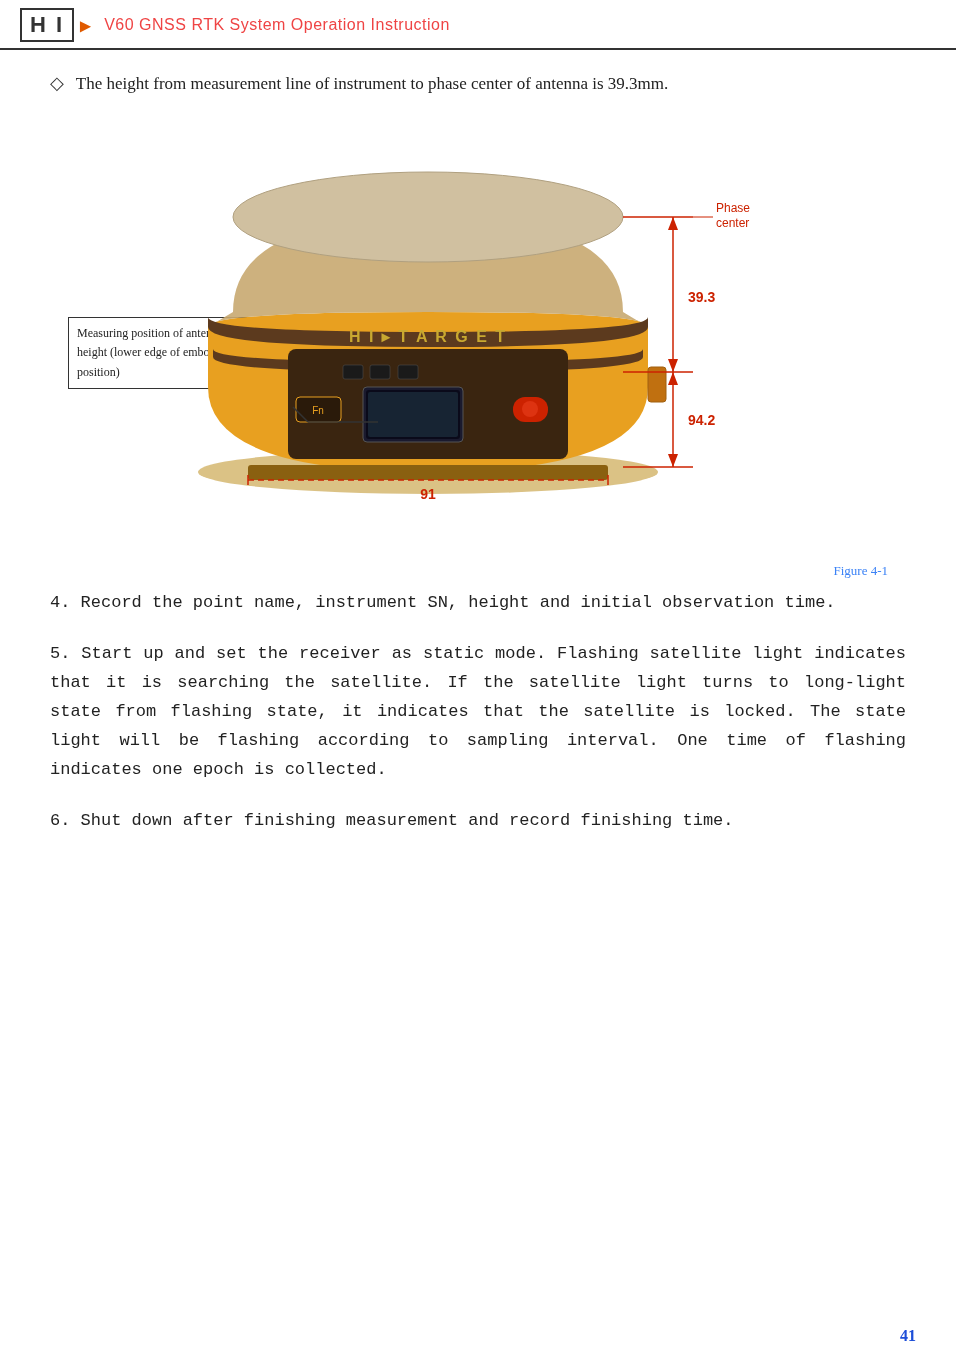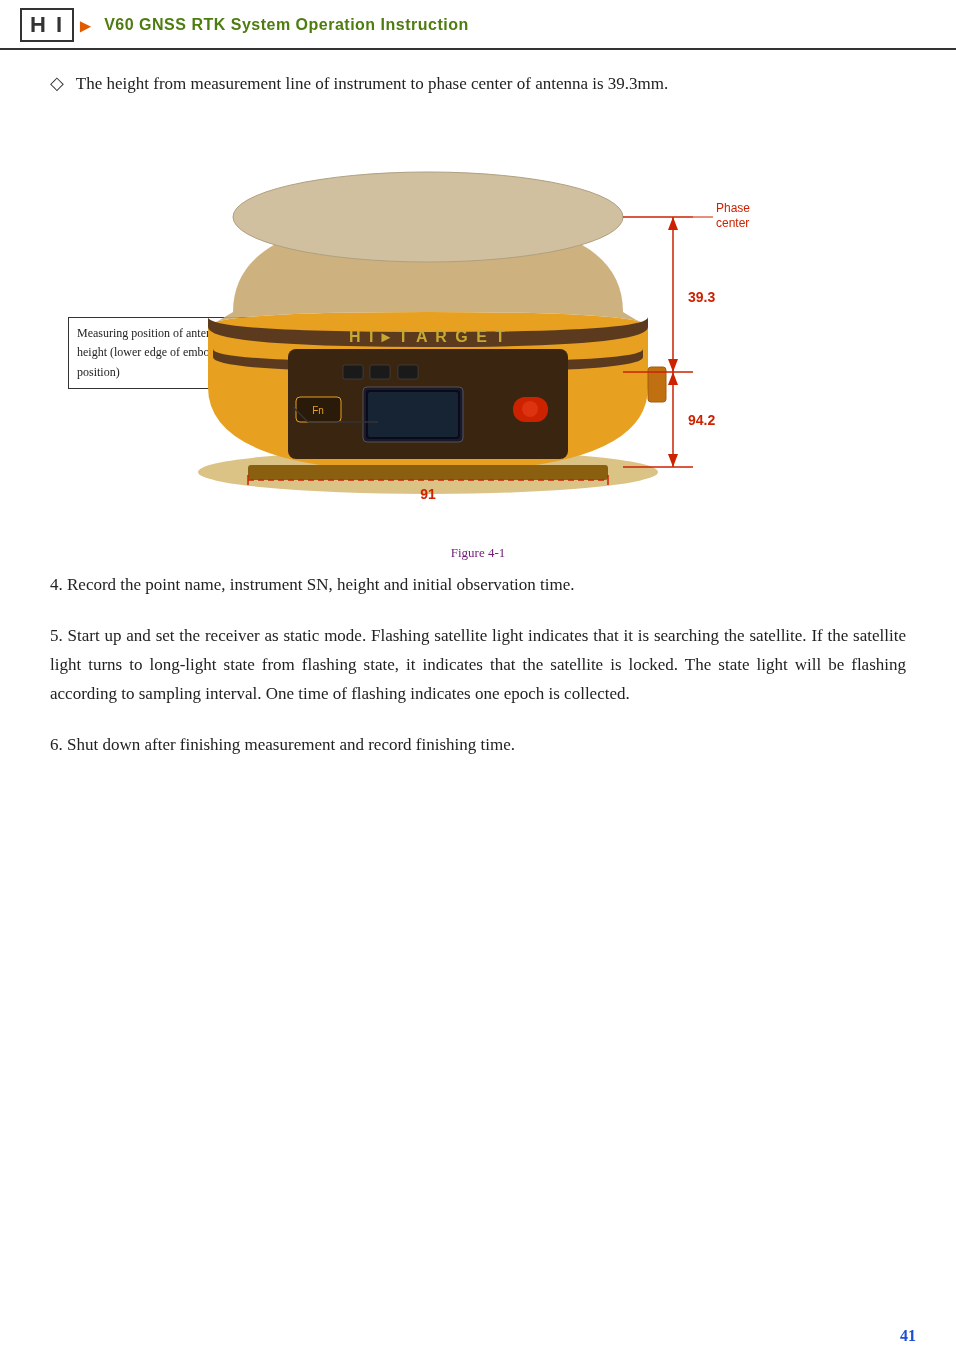--- a/index.html
+++ b/index.html
@@ -41,22 +41,22 @@
 
     .logo-arrow {
       color: #e05a00;
       font-size: 20px;
       font-weight: bold;
       margin-right: 4px;
     }
 
     .header-title {
       font-size: 16px;
-      font-weight: bold;
-      color: #4d7c0f;
+      font-weight: normal;
+      color: #ef4444;
       margin-left: 10px;
       font-family: Arial, sans-serif;
       letter-spacing: 0.5px;
       text-align: right;
     }
 
     
     .content {
       padding: 20px 50px 40px 50px;
     }
@@ -115,35 +115,35 @@
       border: 1.5px solid #333;
       padding: 6px 8px;
       background: #fff;
       font-size: 12px;
       line-height: 1.6;
       color: #222;
       font-family: "Times New Roman", Times, serif;
     }
 
     .figure-caption {
-      text-align: center;
+      text-align: right;
       font-size: 13px;
-      color: #701a75;
-      margin-top: 8px;
+      color: #3b82f6;
+      margin-top: 26px;
       font-family: "Times New Roman", Times, serif;
     }
 
     
     .body-paragraph {
       font-size: 17px;
       line-height: 1.7;
       color: #222;
       text-align: justify;
       margin-bottom: 22px;
-      font-family: Liberation Serif, serif;
+      font-family: Liberation Mono, monospace;
       text-indent: 0;
     }
 
     
     .page-number {
       position: absolute;
       bottom: 20px;
       right: 40px;
       font-size: 16px;
       font-weight: bold;

